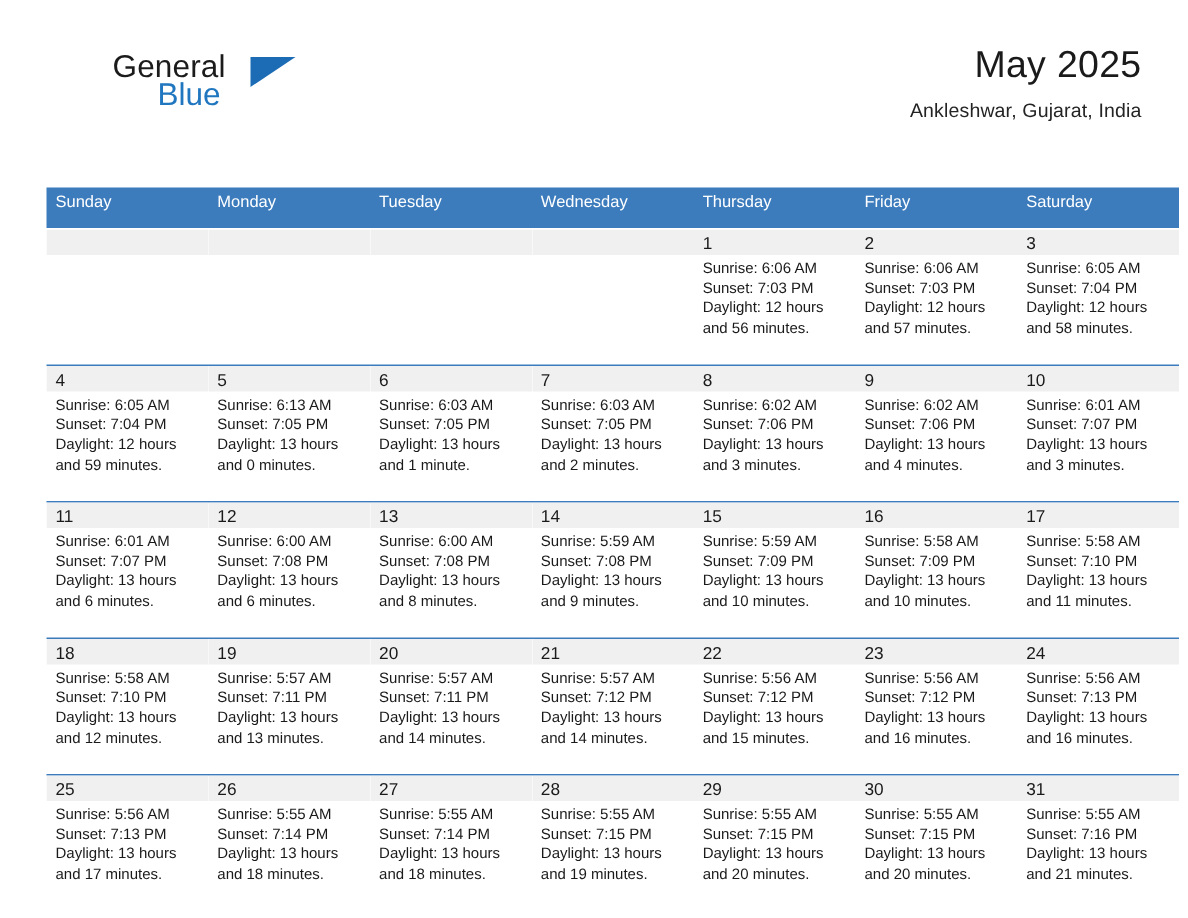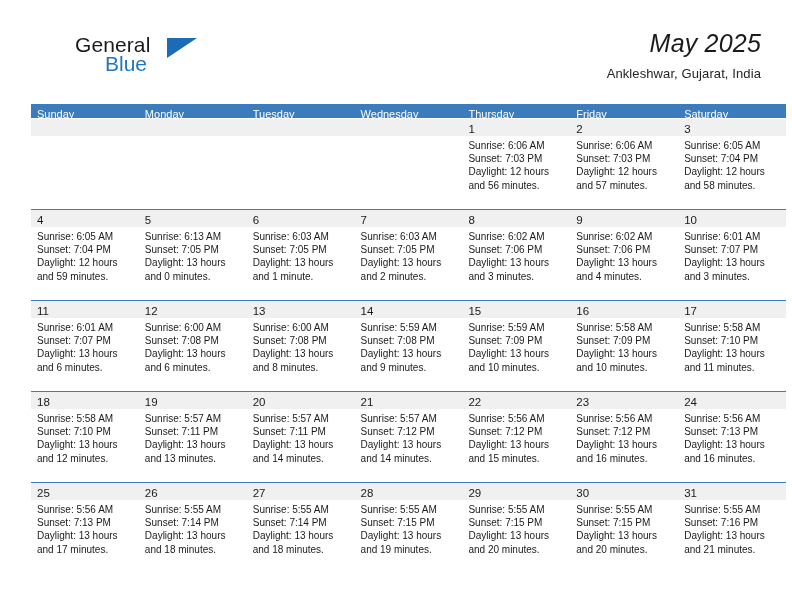--- a/index.html
+++ b/index.html
@@ -70,41 +70,41 @@
     top: 0;
     text-align: right;
   }
   .cal-title {
     font-size: 25px;
     color: #1a1a1a;
     line-height: 30px;
     font-weight: normal;
     margin: 0;
     letter-spacing: 0.2px;
-    font-style: italic;
   }
   .cal-subtitle {
     font-size: 13px;
     color: #242424;
     line-height: 18px;
     margin-top: 7px;
     letter-spacing: 0.1px;
   }
 
   
   .calendar {
     position: absolute;
     left: 31px;
     top: 104px;
     width: 755px;
   }
   .weekday-row {
     display: flex;
     background: #3c7cbd;
-    height: 14px;
+    height: 27px;
+    margin-top: 21px;
   }
   .weekday {
     flex: 1 1 0;
     color: #ffffff;
     font-size: 11px;
     line-height: 21px;
     padding-left: 6px;
     box-sizing: border-box;
     overflow: hidden;
     white-space: nowrap;

